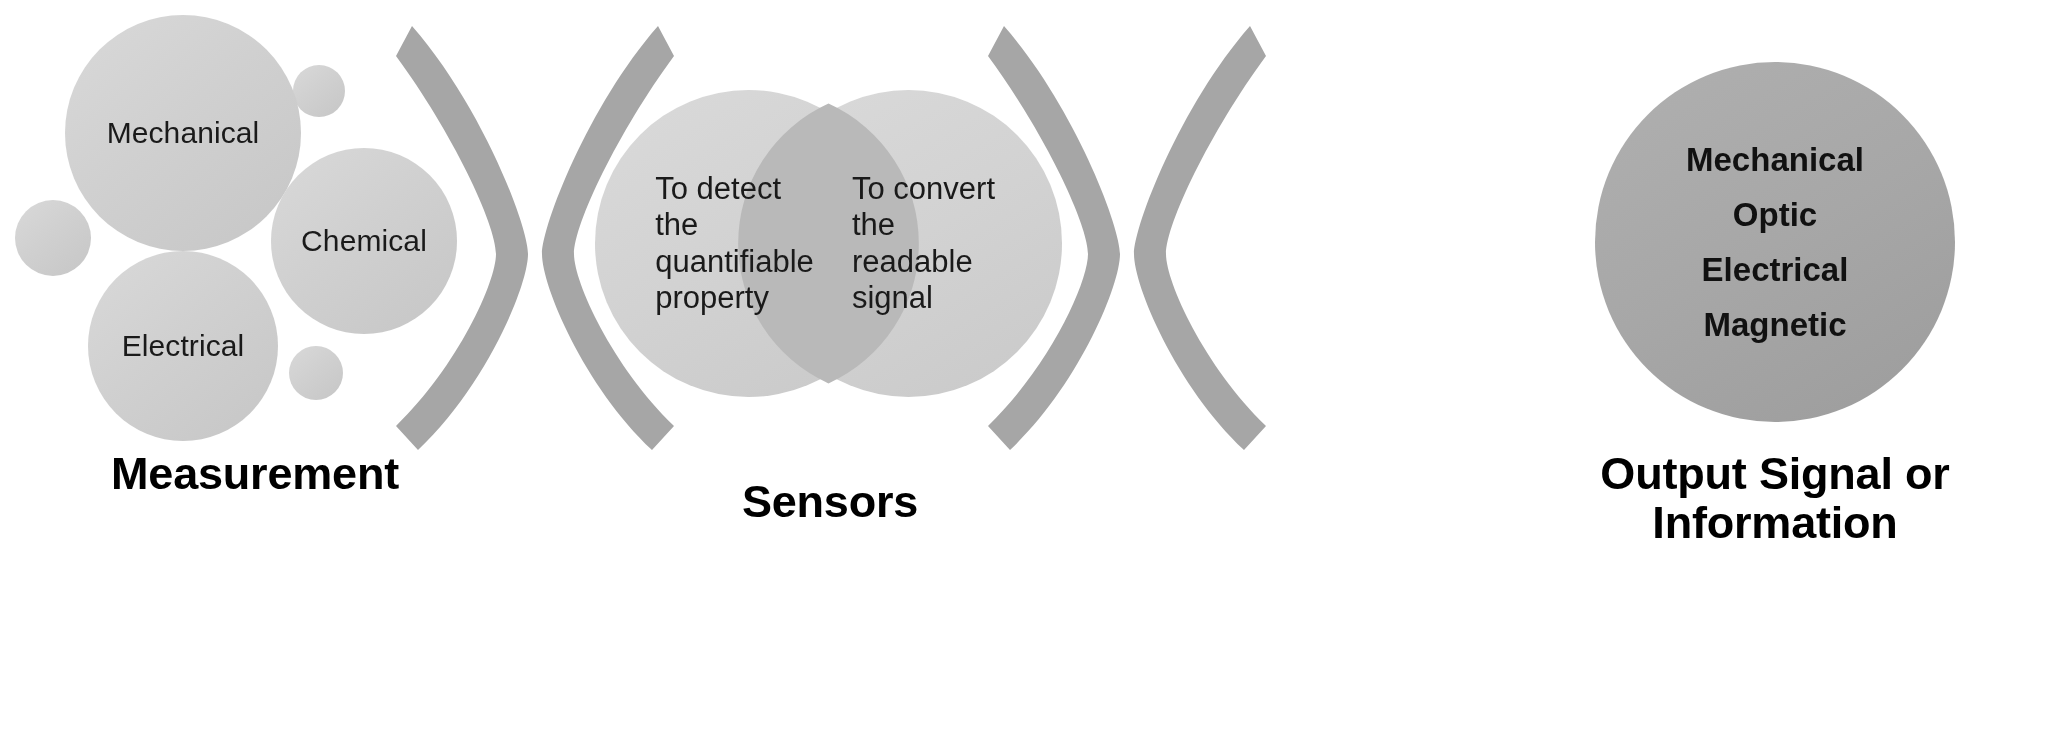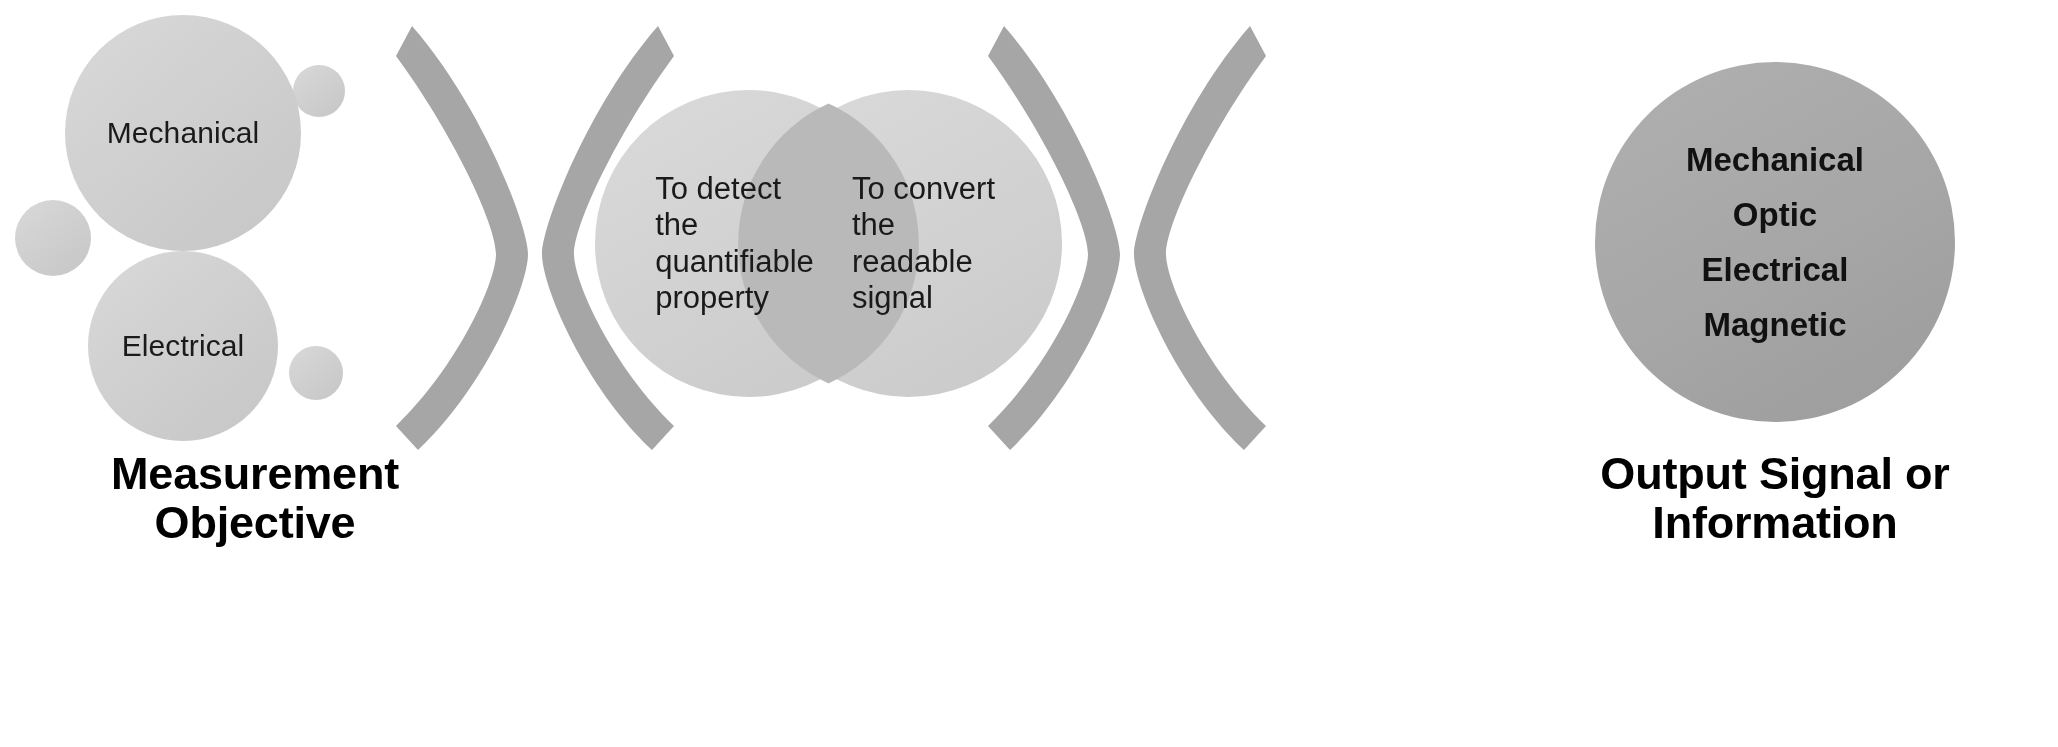--- a/index.html
+++ b/index.html
@@ -105,29 +105,31 @@
     </div>
 
     <div class="bubble" style="left:289px;top:346px;width:54px;height:54px;">
       <span class="blabel"></span>
     </div>
 
     <div class="bubble" style="left:65px;top:15px;width:236px;height:236px;">
       <span class="blabel">Mechanical</span>
     </div>
 
+    <div class="bubble" style="left:271px;top:148px;width:186px;height:186px;">
+      <span class="blabel">Chemical</span>
+    </div>
 
     <div class="bubble" style="left:88px;top:251px;width:190px;height:190px;">
       <span class="blabel">Electrical</span>
     </div>
   </div>
 
   <div class="caption" style="left:40px;top:450px;width:430px;">
     <div>Measurement</div>
-    <div>Objective</div>
   </div>
 
   <svg class="bracket" width="150" height="450" viewBox="0 0 150 450" style="left:396px;top:14px;">
     <path d="M 16 12
              C 86 92, 132 212, 132 240
              C 132 272, 90 372, 22 436
              L 0 412
              C 62 352, 100 268, 100 240
              C 100 210, 56 118, 0 42
              Z"></path>
@@ -163,20 +165,23 @@
       </div>
     </div>
 
     <svg class="venn-overlap" width="470" height="310" viewBox="0 0 470 310" style="left:0;top:0;">
       <path d="M 233.5 13.6
                A 153.5 153.5 0 0 1 233.5 293.4
                A 153.5 153.5 0 0 1 233.5 13.6 Z" fill="#b9b9b9"></path>
     </svg>
   </div>
 
+  <div class="caption" style="left:700px;top:478px;width:260px;">
+    <div>Sensors</div>
+  </div>
 
   <svg class="bracket" width="150" height="450" viewBox="0 0 150 450" style="left:988px;top:14px;">
     <path d="M 16 12
              C 86 92, 132 212, 132 240
              C 132 272, 90 372, 22 436
              L 0 412
              C 62 352, 100 268, 100 240
              C 100 210, 56 118, 0 42
              Z"></path>
   </svg>

